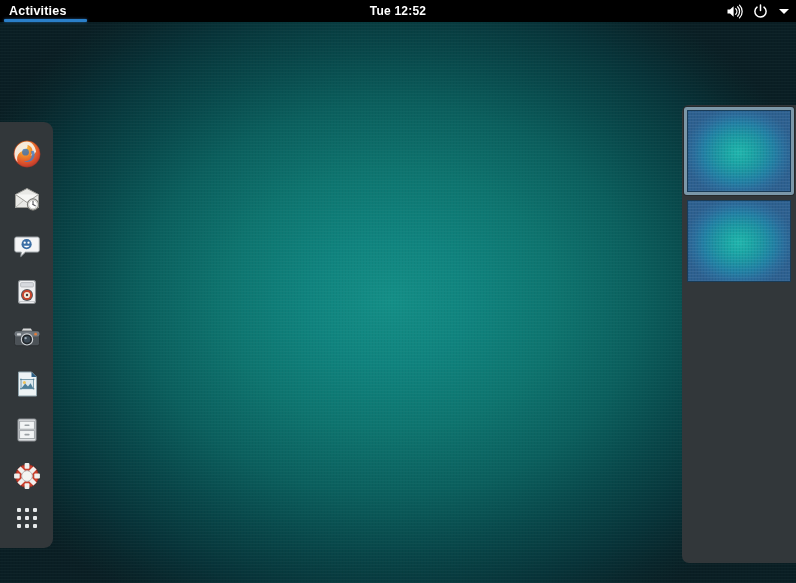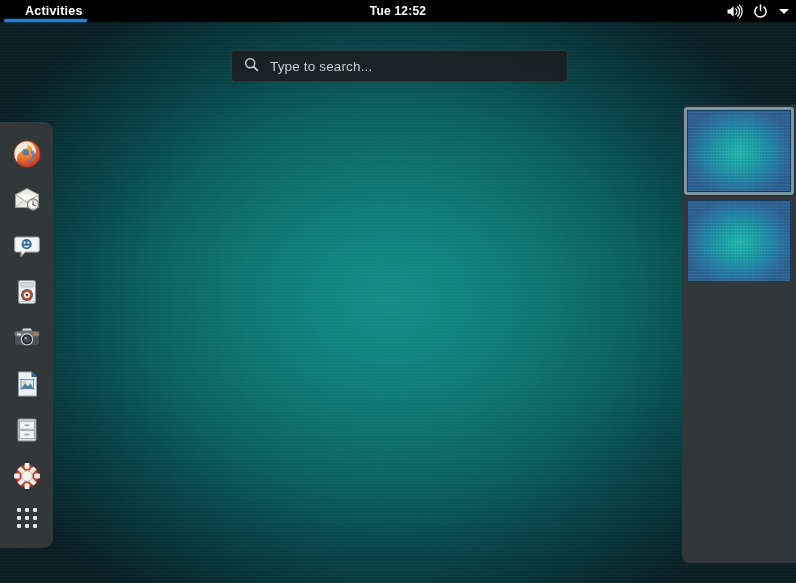--- a/index.html
+++ b/index.html
@@ -49,21 +49,21 @@
   }
 
   
   #topbar {
     position:absolute; left:0; top:0;
     width:796px; height:22px;
     background:#000000;
     z-index:40;
   }
   #activities-button {
-    position:absolute; left:16px; top:0;
+    position:absolute; left:0; top:0;
     height:22px;
     padding:0 9px 0 9px;
     display:flex; align-items:center;
     cursor:pointer;
   }
   #activities-label {
     color:#ffffff;
     font-size:12.5px;
     font-weight:bold;
     letter-spacing:.2px;
@@ -240,29 +240,20 @@
         </svg>
       </span>
       <span class="status-icon">
         <svg width="12" height="10" viewBox="0 0 12 10">
           <path d="M1 3 L6 8 L11 3 Z" fill="#ffffff"></path>
         </svg>
       </span>
     </div>
   </div>
 
-  <div id="search-entry">
-    <span>
-      <svg width="15" height="15" viewBox="0 0 15 15">
-        <circle cx="6.2" cy="6.2" r="4.5" stroke="#c9cfd1" stroke-width="1.5" fill="none"></circle>
-        <line x1="9.6" y1="9.6" x2="13.4" y2="13.4" stroke="#c9cfd1" stroke-width="1.7" stroke-linecap="round"></line>
-      </svg>
-    </span>
-    <span id="search-placeholder">Type to search...</span>
-  </div>
 
   <div id="dash">
 
     <div class="dash-item">
       <svg width="32" height="32" viewBox="0 0 32 32">
         <defs>
           <radialGradient id="ffg" cx="42%" cy="32%" r="72%">
             <stop offset="0%" stop-color="#ffd24a"></stop>
             <stop offset="35%" stop-color="#f08a2a"></stop>
             <stop offset="70%" stop-color="#e0552c"></stop>

